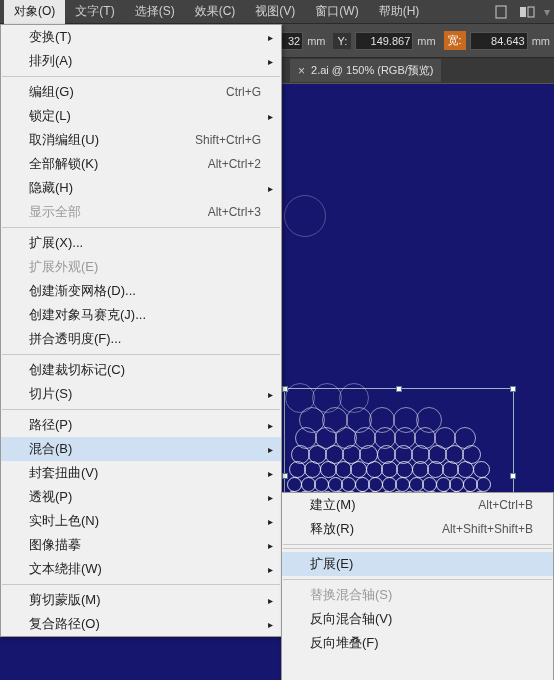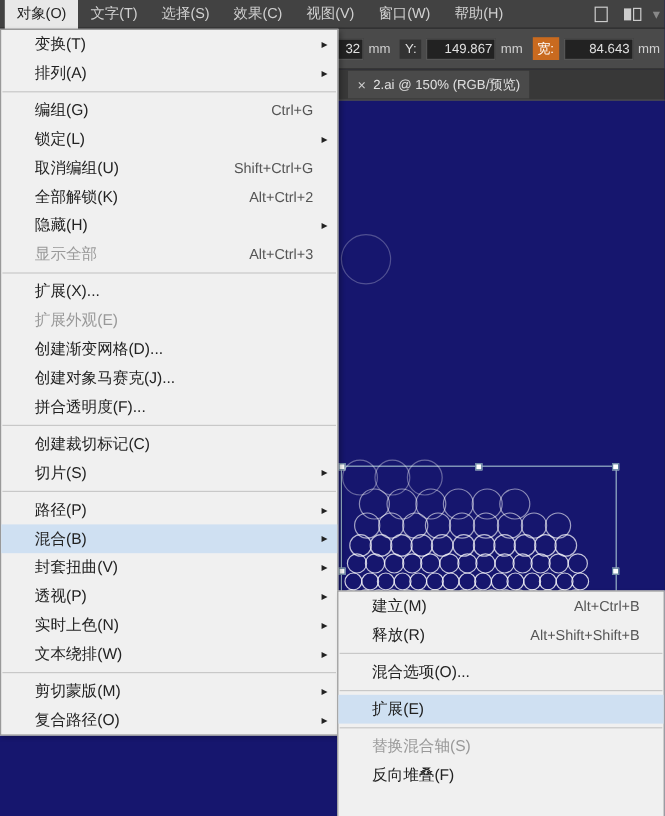--- a/index.html
+++ b/index.html
@@ -587,47 +587,50 @@
     <div class="menu-item has-sub">
       <span class="label">封套扭曲(V)</span>
     </div>
     <div class="menu-item has-sub">
       <span class="label">透视(P)</span>
     </div>
     <div class="menu-item has-sub">
       <span class="label">实时上色(N)</span>
     </div>
     <div class="menu-item has-sub">
+      <span class="label">图像描摹</span>
+    </div>
+    <div class="menu-item has-sub">
       <span class="label">文本绕排(W)</span>
     </div>
     <div class="menu-sep"></div>
     <div class="menu-item has-sub">
       <span class="label">剪切蒙版(M)</span>
     </div>
     <div class="menu-item has-sub">
       <span class="label">复合路径(O)</span>
     </div>
   </div>
 <div id="menu-sub" class="menu">
     <div class="menu-item">
       <span class="label">建立(M)</span>
       <span class="shortcut">Alt+Ctrl+B</span>
     </div>
     <div class="menu-item">
       <span class="label">释放(R)</span>
       <span class="shortcut">Alt+Shift+Shift+B</span>
     </div>
     <div class="menu-sep"></div>
-    <div class="menu-item">
-      <span class="label">混合选项(O)...</span>
-    </div>
     <div class="menu-sep"></div>
     <div class="menu-item highlighted">
       <span class="label">扩展(E)</span>
     </div>
     <div class="menu-sep"></div>
     <div class="menu-item disabled">
       <span class="label">替换混合轴(S)</span>
+    </div>
+    <div class="menu-item">
+      <span class="label">反向混合轴(V)</span>
     </div>
     <div class="menu-item">
       <span class="label">反向堆叠(F)</span>
     </div>
   </div>
 
 </body></html>

